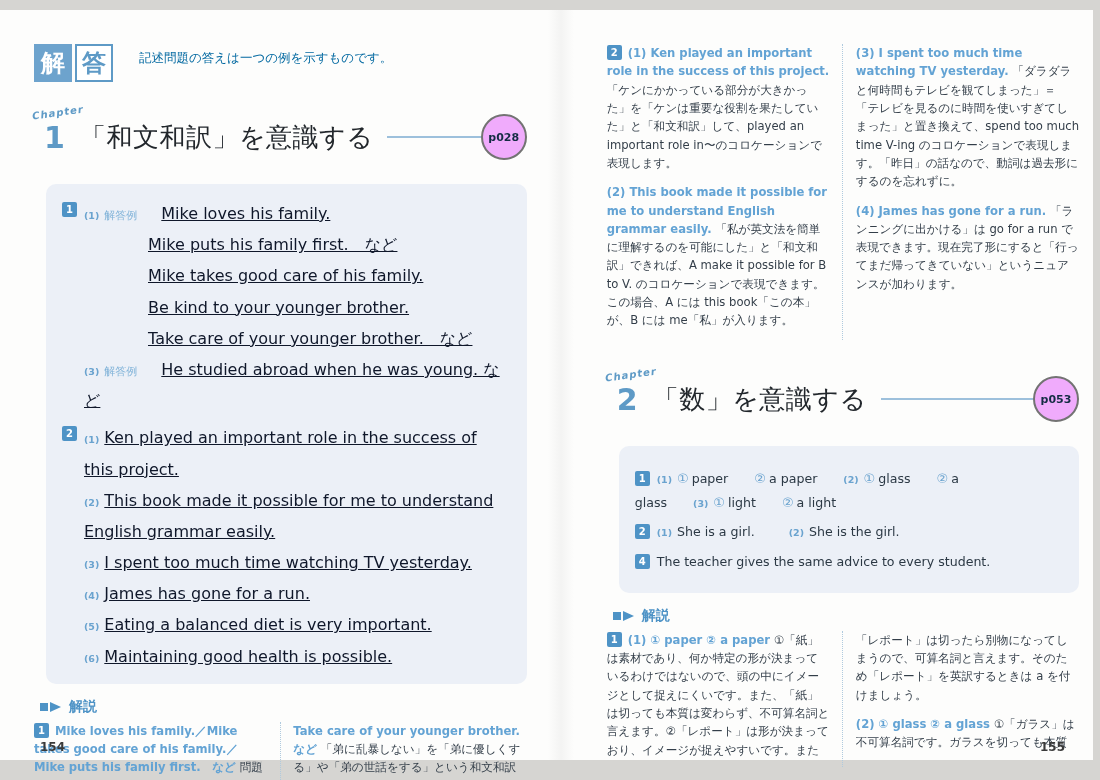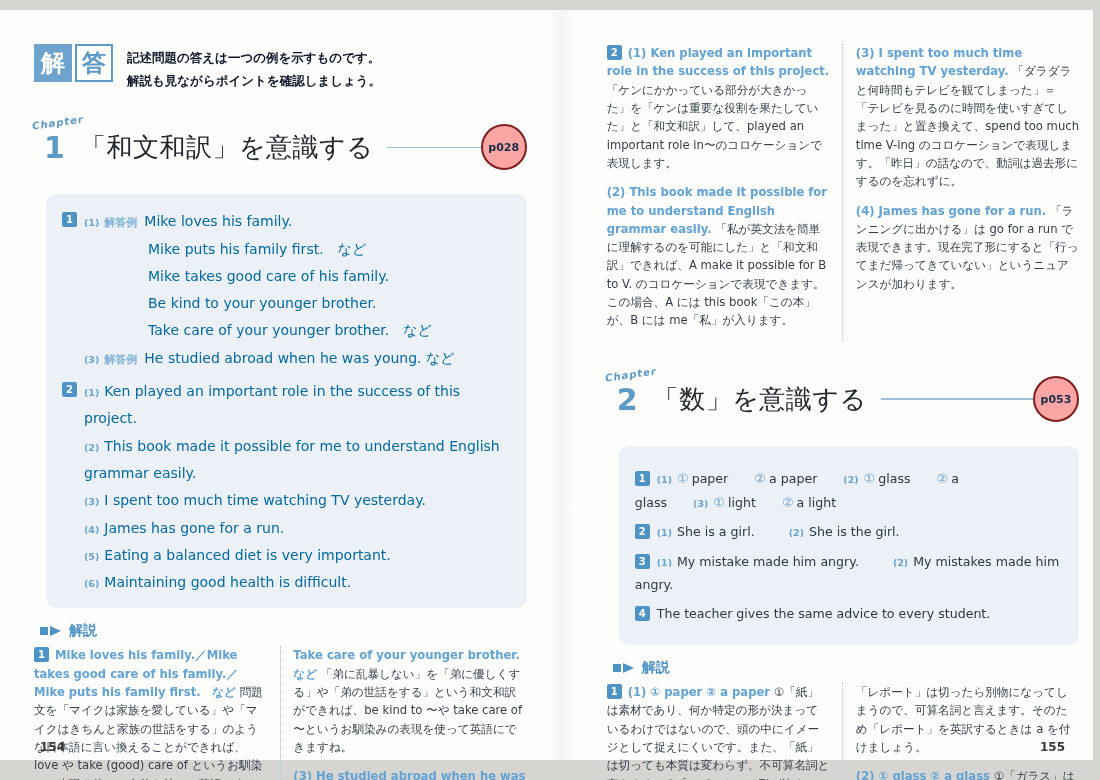--- a/index.html
+++ b/index.html
@@ -12,46 +12,46 @@
   .page-l{width:51.3%;padding:34px 34px 0 34px;}
   .page-r{flex:1;padding:34px 14px 11px 46px;}
 
   
   .hdr-row{display:flex;align-items:flex-start;margin-bottom:22px;}
   .stamp{display:flex;gap:3px;}
   .stamp span{width:38px;height:38px;display:flex;align-items:center;justify-content:center;
               font-size:24px;font-weight:700;}
   .stamp-a{background:#6da3cd;color:#fff;}
   .stamp-b{background:#fff;color:#5e9ac6;border:2px solid #5e9ac6;box-sizing:border-box;}
-  .note{margin-left:14px;color:#0f172a;font-size:12.5px;font-weight:700;line-height:1.85;padding-top:2px;}
+  .note{margin-left:26px;color:#0369a1;font-size:12.5px;font-weight:400;line-height:1.85;padding-top:2px;}
 
   
   .chapter{display:flex;align-items:center;margin:0 0 0 2px;height:66px;}
   .ch-numwrap{position:relative;width:44px;flex:0 0 auto;}
   .ch-label{position:absolute;top:-13px;left:-4px;color:#5e9ac6;font-size:10px;font-weight:700;
             letter-spacing:1px;font-style:italic;transform:rotate(-8deg);white-space:nowrap;}
   .ch-num{color:#5e9ac6;font-size:30px;font-weight:700;padding-left:8px;}
   .ch-title{margin:0;font-size:26px;font-weight:400;color:#22272c;letter-spacing:.5px;white-space:nowrap;}
   .ch-line{flex:1;height:1.5px;background:#9dc0dc;margin-left:14px;min-width:18px;}
-  .ch-ref{flex:0 0 auto;width:46px;height:46px;border:2px solid #7f1d1d;border-radius:50%;background:#fca5a5;
+  .ch-ref{flex:0 0 auto;width:46px;height:46px;border:2px solid #737373;border-radius:50%;background:#f0abfc;
           display:flex;align-items:center;justify-content:center;font-size:11px;font-weight:700;color:#142c44;box-sizing:border-box;}
 
   
   .ansbox{background:#ecf0f7;border-radius:10px;padding:14px 18px 12px 16px;margin:14px 0 0 12px;}
   .qbadge{display:inline-block;min-width:15px;height:15px;background:#4e93c6;color:#fff;font-size:10px;
           font-weight:700;text-align:center;line-height:15px;border-radius:2px;vertical-align:1px;}
   .aitem{display:flex;margin-bottom:6px;}
   .aitem:last-child{margin-bottom:0;}
   .aitem .qbadge{margin:4px 7px 0 0;flex:0 0 auto;}
   .aitem-body{flex:1;}
   .subline{font-size:12.6px;color:#2c3945;line-height:1.95;}
   .subline.cont{padding-left:64px;}
   .snum{color:#6aa3cf;font-size:9.5px;font-weight:700;margin-right:5px;}
-  .stag{color:#7fb2d8;font-size:11px;font-weight:700;margin-right:7px;}
-  .sline{font-size:14px;color:#0369a1;}
+  .stag{color:#7fb2d8;font-size:11px;font-weight:400;margin-right:24px;}
+  .sline{font-size:16px;color:#0f172a;text-decoration:underline;}
 
   
   .brow{margin:7px 0;font-size:12.6px;color:#2c3945;line-height:1.8;}
   .brow .qbadge{margin-right:7px;}
   .tnum{color:#6aa3cf;font-size:9.5px;font-weight:700;margin-right:5px;}
   .tcirc{color:#6aa3cf;margin-right:3px;font-size:13px;}
   .tword{margin-right:26px;}
   .tword:last-child{margin-right:0;}
   .ttext{margin-right:34px;}
 
@@ -78,21 +78,20 @@
 
     <div class="page page-l">
 
       <div class="hdr-row">
         <div class="stamp">
           <span class="stamp-a">解</span>
           <span class="stamp-b">答</span>
         </div>
         <div class="note">
           <div>記述問題の答えは一つの例を示すものです。</div>
-          <div>解説も見ながらポイントを確認しましょう。</div>
         </div>
       </div>
 
       <div class="chapter">
         <div class="ch-numwrap">
           <span class="ch-label">Chapter</span>
           <span class="ch-num">1</span>
         </div>
         <h1 class="ch-title">「和文和訳」を意識する</h1>
         <div class="ch-line"></div>
@@ -118,21 +117,21 @@
           </div>
         </div>
         <div class="aitem">
           <span class="qbadge">2</span>
           <div class="aitem-body">
             <div class="subline"><span class="snum">(1)</span><span class="sline">Ken played an important role in the success of this project.</span></div>
             <div class="subline"><span class="snum">(2)</span><span class="sline">This book made it possible for me to understand English grammar easily.</span></div>
             <div class="subline"><span class="snum">(3)</span><span class="sline">I spent too much time watching TV yesterday.</span></div>
             <div class="subline"><span class="snum">(4)</span><span class="sline">James has gone for a run.</span></div>
             <div class="subline"><span class="snum">(5)</span><span class="sline">Eating a balanced diet is very important.</span></div>
-            <div class="subline"><span class="snum">(6)</span><span class="sline">Maintaining good health is difficult.</span></div>
+            <div class="subline"><span class="snum">(6)</span><span class="sline">Maintaining good health is possible.</span></div>
           </div>
         </div>
       </div>
 
       <div class="kshead">
         <svg class="ksicon" viewBox="0 0 22 12">
             <rect x="0" y="2" width="8" height="8" fill="#4e93c6"></rect>
             <polygon points="10,1 21,6 10,11" fill="#4e93c6"></polygon>
           </svg>
         <span class="kslabel">解説</span>
@@ -168,23 +167,20 @@
       </div>
 
       <div class="ansbox">
         <div class="brow">
           <span class="qbadge">1</span><span class="tnum">(1)</span><span class="tcirc">①</span><span class="tword">paper</span><span class="tcirc">②</span><span class="tword">a paper</span><span class="tnum">(2)</span><span class="tcirc">①</span><span class="tword">glass</span><span class="tcirc">②</span><span class="tword">a glass</span><span class="tnum">(3)</span><span class="tcirc">①</span><span class="tword">light</span><span class="tcirc">②</span><span class="tword">a light</span>
         </div>
         <div class="brow">
           <span class="qbadge">2</span><span class="tnum">(1)</span><span class="ttext">She is a girl.</span><span class="tnum">(2)</span><span class="ttext">She is the girl.</span>
         </div>
         <div class="brow">
-          <span class="qbadge">3</span><span class="tnum">(1)</span><span class="ttext">My mistake made him angry.</span><span class="tnum">(2)</span><span class="ttext">My mistakes made him angry.</span>
-        </div>
-        <div class="brow">
           <span class="qbadge">4</span><span class="ttext">The teacher gives the same advice to every student.</span>
         </div>
       </div>
 
       <div class="kshead">
         <svg class="ksicon" viewBox="0 0 22 12">
             <rect x="0" y="2" width="8" height="8" fill="#4e93c6"></rect>
             <polygon points="10,1 21,6 10,11" fill="#4e93c6"></polygon>
           </svg>
         <span class="kslabel">解説</span>

